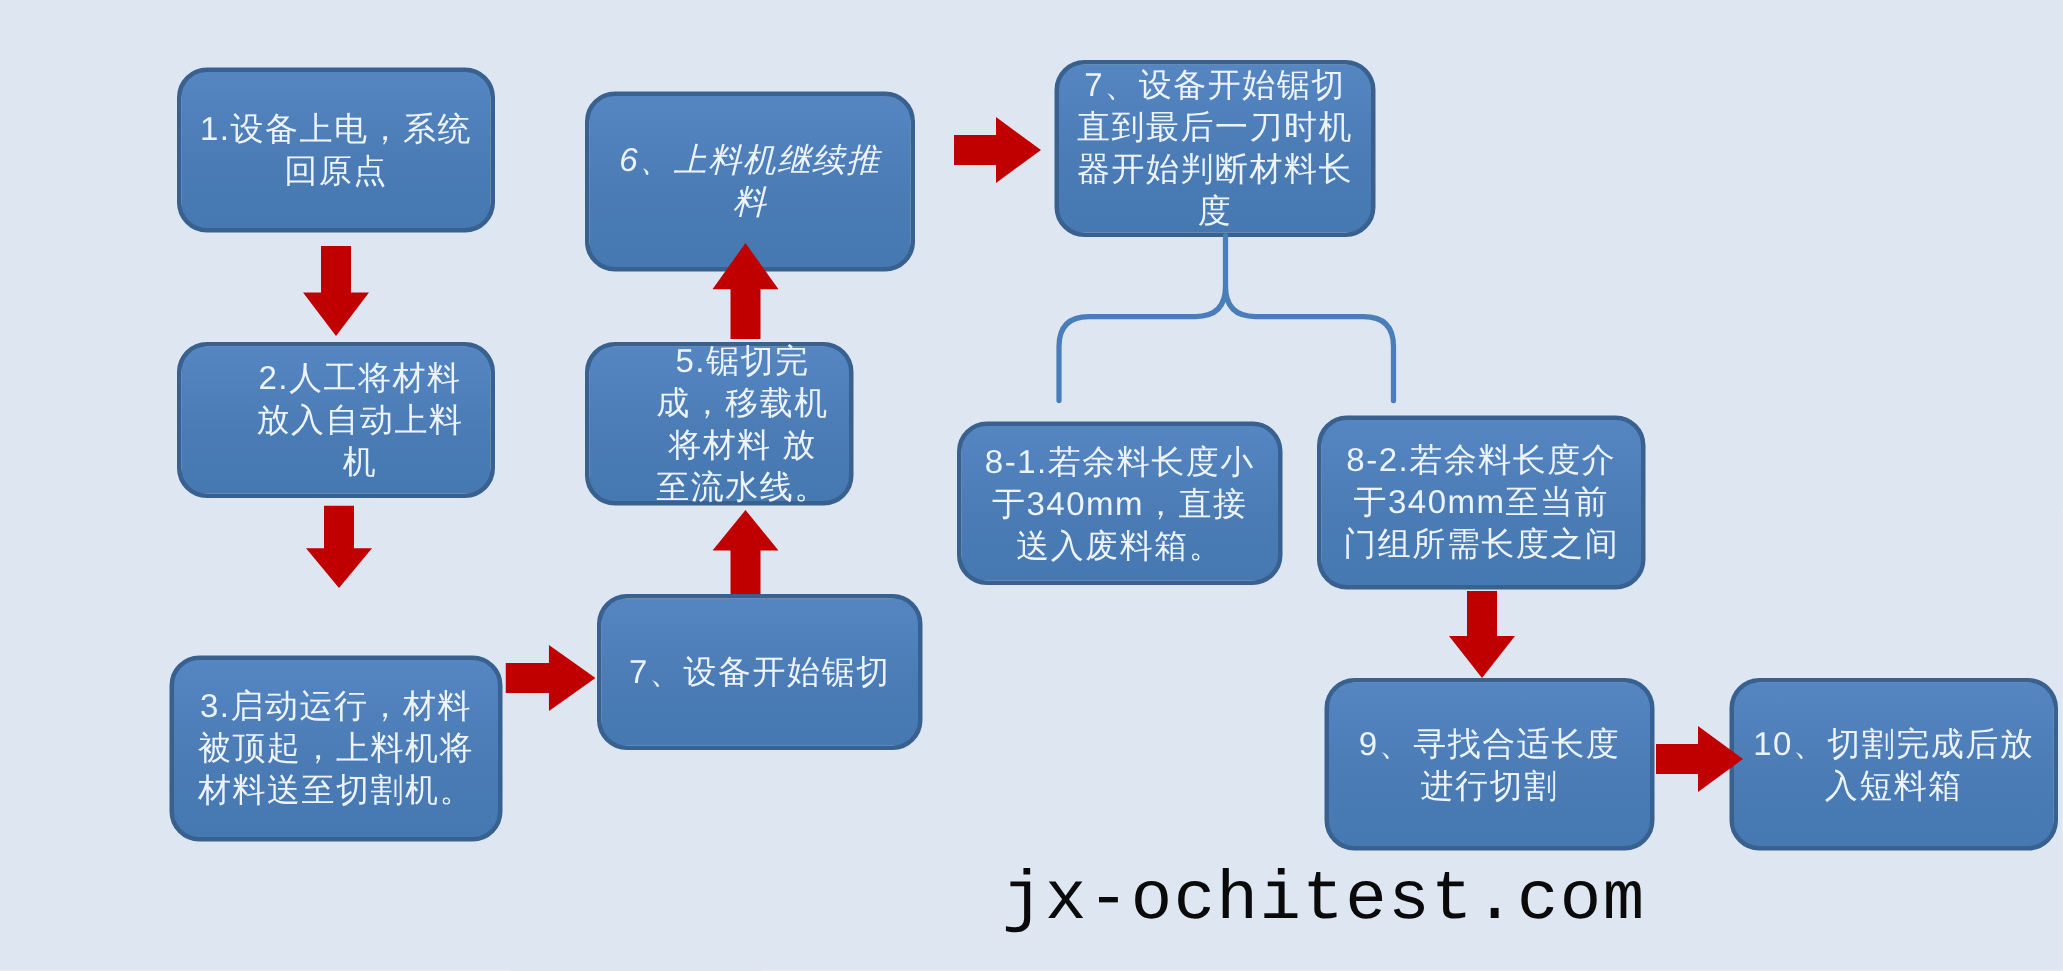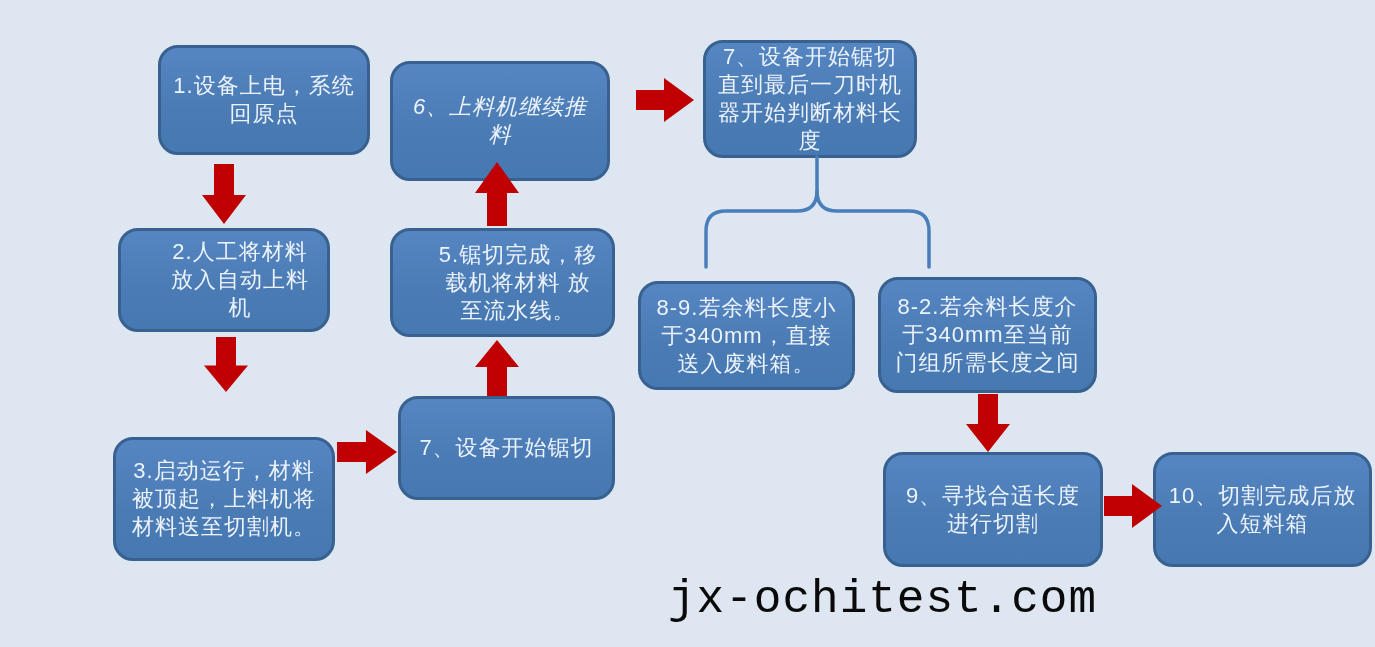--- a/index.html
+++ b/index.html
@@ -14,25 +14,25 @@
     border:3px solid #38618f;
     border-radius:20px;
     color:#edf3fb;
     display:flex;align-items:center;justify-content:center;
     text-align:center;
     font-size:22px;line-height:28px;
     padding:6px 12px;box-sizing:border-box;
     letter-spacing:1px;
   }
   
-  .n1 {left:118px; top:45px;  width:212px;height:110px;margin-left:40px;}
+  .n1 {left:118px; top:45px;  width:212px;height:110px;}
   .n2 {left:118px; top:228px; width:212px;height:104px;padding-left:44px;}
   .n3 {left:113px; top:393px; width:222px;height:124px; padding:4px 8px;margin-top:44px;}
   .n4 {left:398px; top:396px; width:217px;height:104px;}
-  .n5 {left:390px; top:228px; width:225px;height:109px;padding-left:43px;}
+  .n5 {left:390px; top:228px; width:179px;height:109px;padding-left:43px;}
   .n6 {left:390px; top:61px;  width:220px;height:120px;font-style:italic;}
   .n7 {left:703px; top:40px;  width:214px;height:118px; padding:20px 10px;}
   .n81{left:638px; top:281px; width:217px;height:109px;}
   .n82{left:878px; top:277px; width:219px;height:116px; padding:4px 10px;}
   .n9 {left:883px; top:452px; width:220px;height:115px;}
   .n10{left:1153px;top:452px; width:219px;height:115px;}
   .arrow{position:absolute;}
   .arrow svg{display:block;width:100%;height:100%;}
   .a1{left:202px;top:164px;width:44px;height:60px;}
   .a2{left:204px;top:337px;width:44px;height:55px;}
@@ -54,21 +54,21 @@
 
 <div class="canvas">
 
   <div class="node n1">1.设备上电，系统回原点</div>
   <div class="node n2">2.人工将材料放入自动上料机</div>
   <div class="node n3">3.启动运行，材料被顶起，上料机将材料送至切割机。</div>
   <div class="node n4">7、设备开始锯切</div>
   <div class="node n5">5.锯切完成，移载机将材料 放至流水线。</div>
   <div class="node n6">6、上料机继续推料</div>
   <div class="node n7">7、设备开始锯切直到最后一刀时机器开始判断材料长度</div>
-  <div class="node n81">8-9.若余料长度小于340mm，直接送入废料箱。</div>
+  <div class="node n81">8-1.若余料长度小于340mm，直接送入废料箱。</div>
   <div class="node n82">8-2.若余料长度介于340mm至当前门组所需长度之间</div>
   <div class="node n9">9、寻找合适长度进行切割</div>
   <div class="node n10">10、切割完成后放入短料箱</div>
 
   <div class="arrow a1">
     <svg viewBox="0 0 44 58" preserveAspectRatio="none">
         <path d="M12,0 H32 V30 H44 L22,58 L0,30 H12 Z" fill="#c00000"></path>
       </svg>
   </div>
   <div class="arrow a2">

